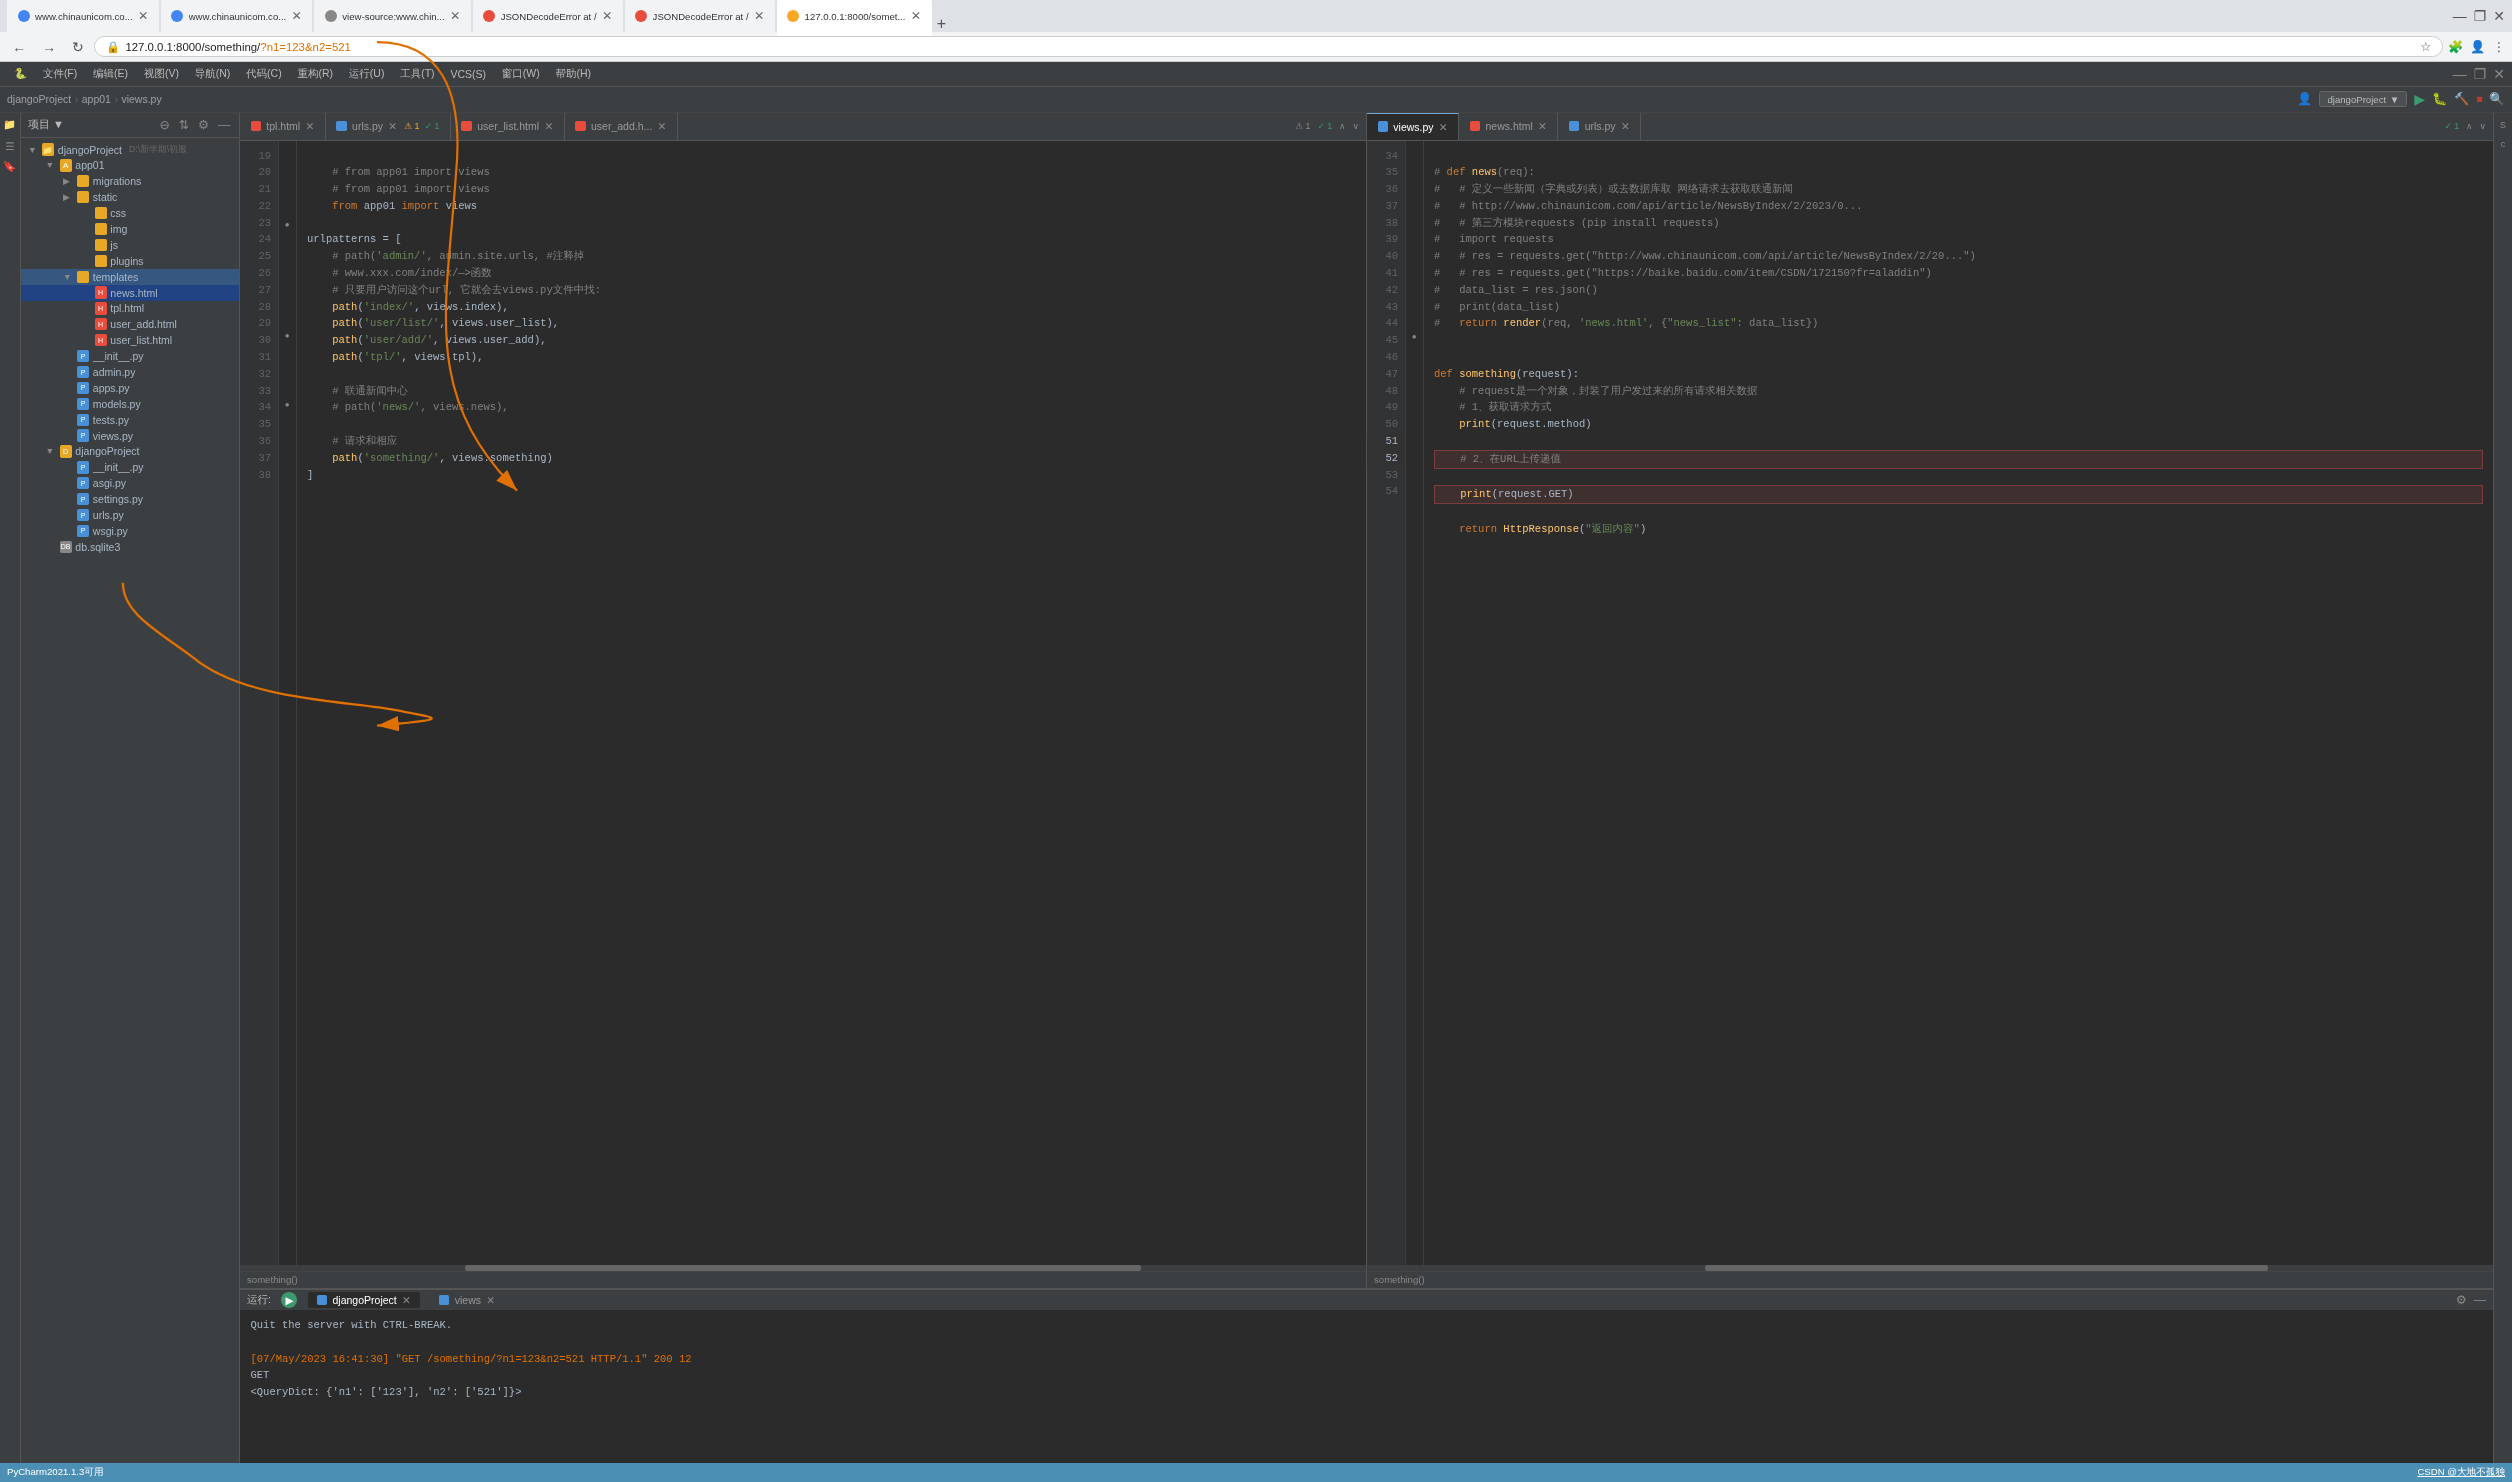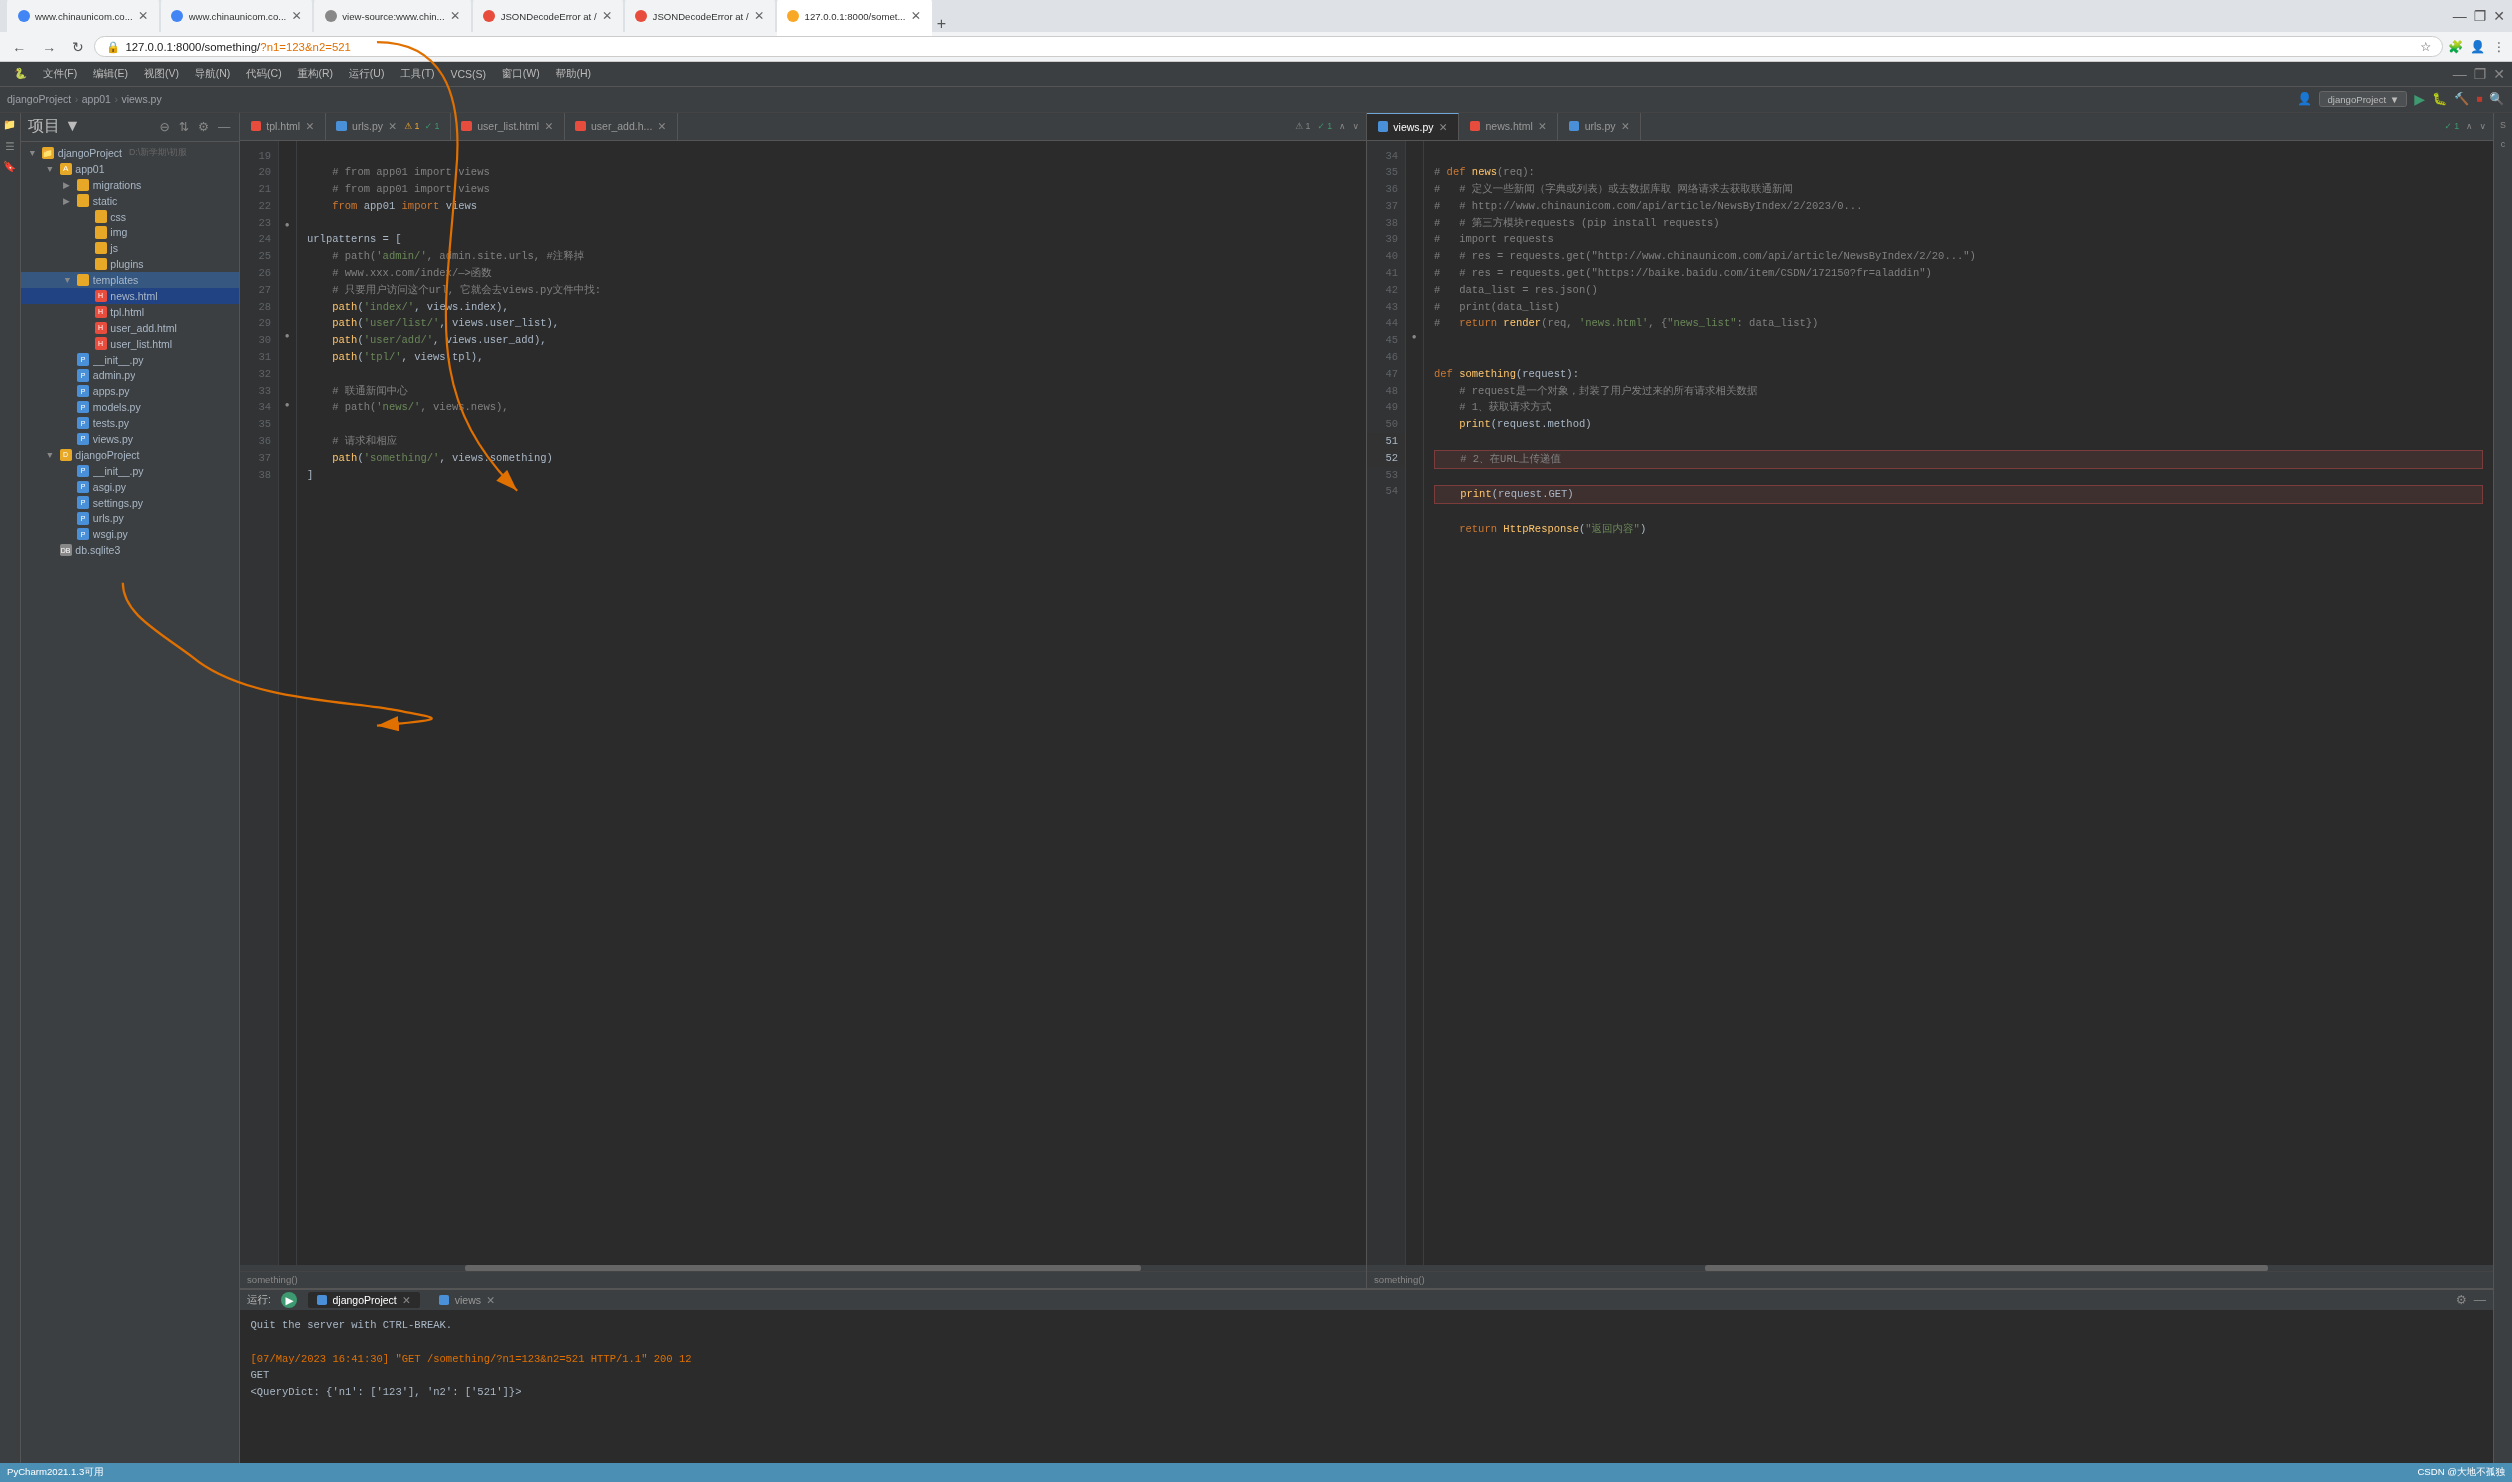--- a/index.html
+++ b/index.html
@@ -114,21 +114,21 @@
       border-right: 0.9px solid #555;
       overflow: hidden;
     }
     .sidebar-toolbar {
       display: flex;
       align-items: center;
       padding: 3.5px 7px;
       gap: 5.3px;
       border-bottom: 0.9px solid #555;
     }
-    .sidebar-toolbar-title { font-size: 16px; color: #bbb; flex: 1; }
+    .sidebar-toolbar-title { font-size: 11px; color: #bbb; flex: 1; }
     .sidebar-toolbar-btn { background: none; border: none; color: #888; font-size: 12.3px; cursor: pointer; padding: 1.8px; }
     .file-tree { flex: 1; overflow-y: auto; padding: 3.5px 0; font-size: 10.5px; }
     .tree-item {
       display: flex;
       align-items: center;
       padding: 1.8px 7px;
       cursor: pointer;
       color: #a9b7c6;
       gap: 3.5px;
     }
@@ -273,21 +273,21 @@
     .ide-statusbar {
       background: #4c8fb5;
       height: 19px;
       display: flex;
       align-items: center;
       padding: 0 7px;
       font-size: 9.6px;
       color: #fff;
       gap: 7px;
     }
-    .statusbar-right { margin-left: auto; display: flex; gap: 14px; align-items: flex-start; }
+    .statusbar-right { margin-left: auto; display: flex; gap: 14px; align-items: flex-start; text-decoration: underline; }
 
     
     .ide-runbar {
       background: #3c3f41;
       height: 21px;
       display: flex;
       align-items: center;
       padding: 0 7px;
       gap: 7px;
       border-top: 0.9px solid #555;

